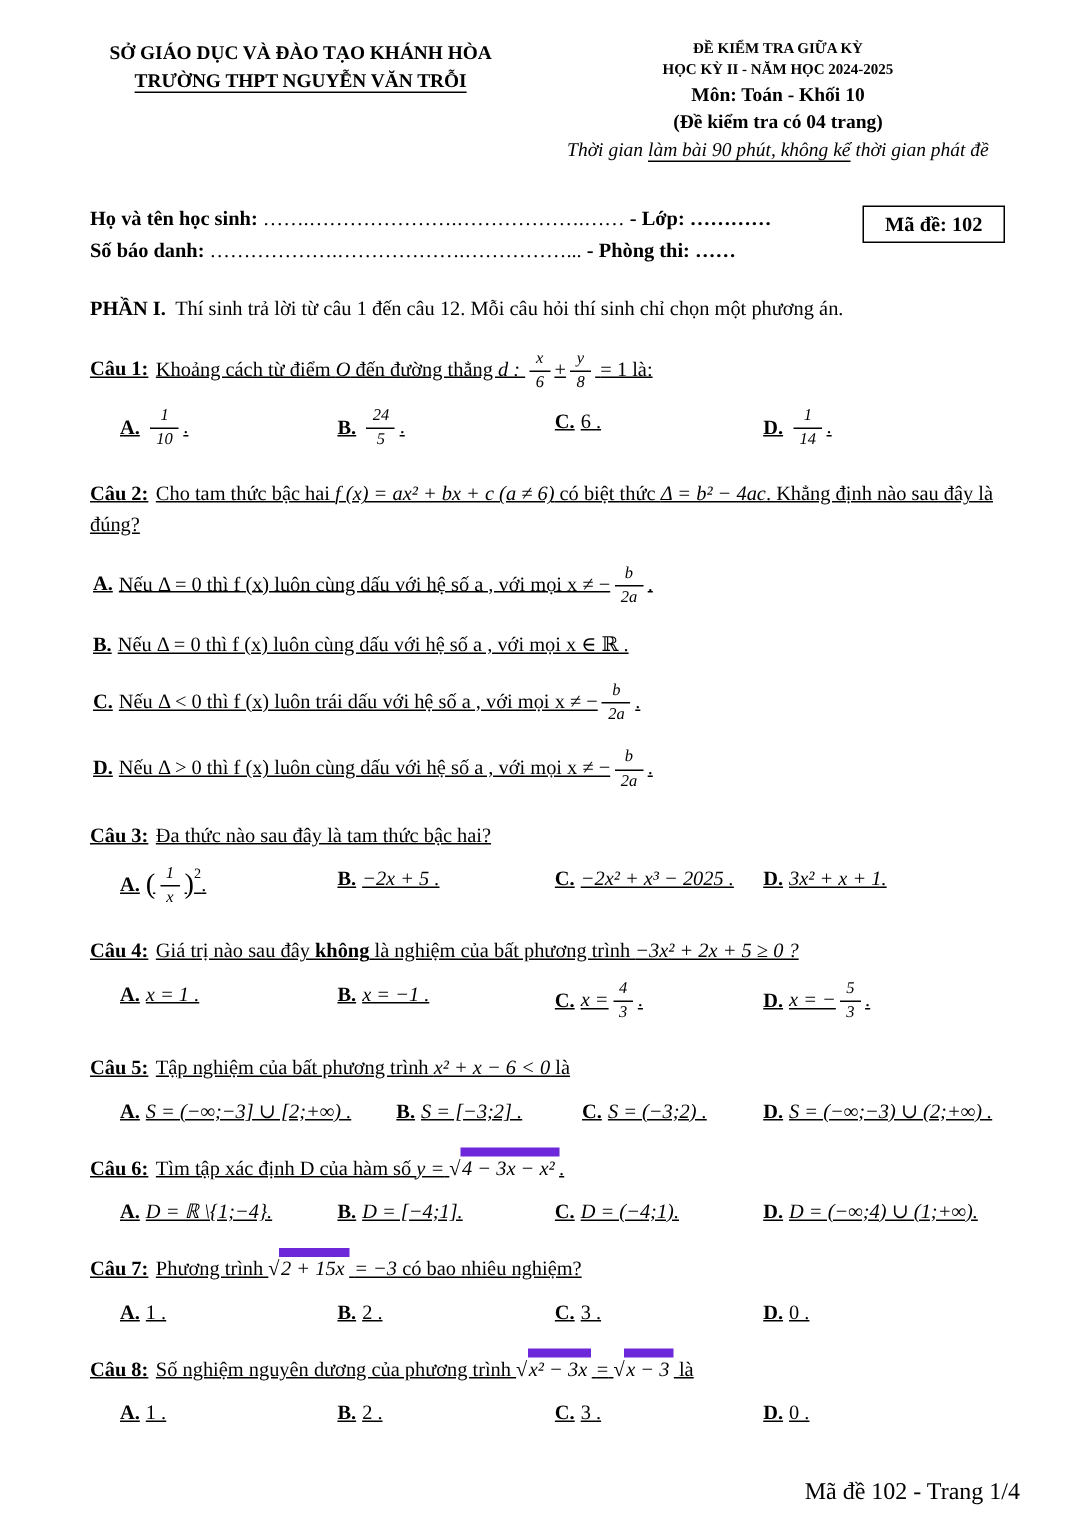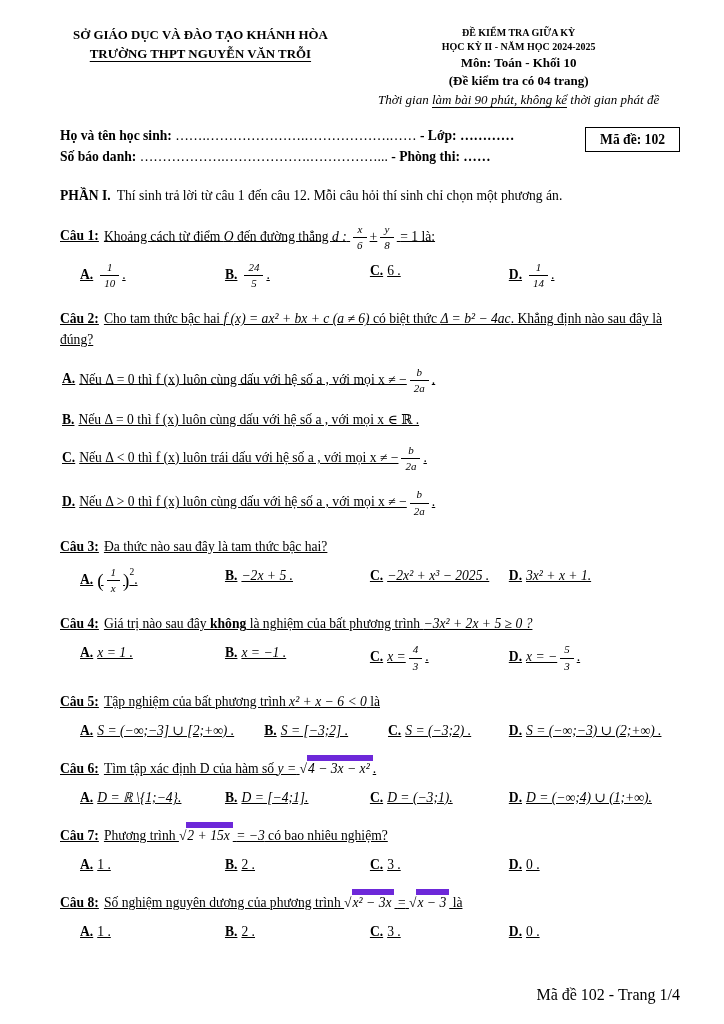--- a/index.html
+++ b/index.html
@@ -16,25 +16,25 @@
   .hdr { display: flex; justify-content: space-between; align-items: flex-start; }
   .hdr-left { width: 45%; text-align: center; font-weight: bold; font-size: 12.9px; line-height: 1.45; }
   .hdr-left .school { text-decoration: underline; text-underline-offset: 3px; }
   .hdr-right { width: 53%; text-align: center; line-height: 1.4; }
   .hdr-right .t1, .hdr-right .t2 { font-weight: bold; font-size: 10px; }
   .hdr-right .t3, .hdr-right .t4 { font-weight: bold; font-size: 13px; }
   .hdr-right .t5 { font-style: italic; font-size: 13px; margin-top: 1px; }
   .t5 .ul { text-decoration: underline; text-underline-offset: 3px; }
 
   
-  .student { margin-top: 16px; position: relative; padding-right: 158px; }
+  .student { margin-top: 26px; position: relative; padding-right: 158px; }
   .student p { margin: 2px 0; }
   .lbl { font-weight: bold; }
   .code-box {
-    position: absolute; right: 4px; top: 1px;
+    position: absolute; right: 14px; top: 1px;
     border: 1.6px solid #000; padding: 2px 14px;
     font-weight: bold; white-space: nowrap;
   }
 
   .part { margin-top: 20px; }
   .part b { margin-right: 3px; }
 
   
   .q { margin-top: 18px; text-decoration: underline; }
   .stem { line-height: 1.55; }
@@ -143,21 +143,21 @@
       <span class="opt"><b>C.</b><i class="mi">S = (−3;2) .</i></span>
       <span class="opt"><b>D.</b><i class="mi">S = (−∞;−3) ∪ (2;+∞) .</i></span>
     </div>
   </div>
 
   <div class="q">
     <p class="stem"><b class="qlabel">Câu 6:</b><span>Tìm tập xác định D của hàm số </span><i class="mi">y =</i> <span class="sqrt"><span class="rsign">√</span><span class="rad">4 − 3x − x²</span></span><span>.</span></p>
     <div class="opts">
       <span class="opt"><b>A.</b><i class="mi">D = ℝ \{1;−4}.</i></span>
       <span class="opt"><b>B.</b><i class="mi">D = [−4;1].</i></span>
-      <span class="opt"><b>C.</b><i class="mi">D = (−3;1).</i></span>
+      <span class="opt"><b>C.</b><i class="mi">D = (−4;1).</i></span>
       <span class="opt"><b>D.</b><i class="mi">D = (−∞;4) ∪ (1;+∞).</i></span>
     </div>
   </div>
 
   <div class="q">
     <p class="stem"><b class="qlabel">Câu 7:</b><span>Phương trình </span><span class="sqrt"><span class="rsign">√</span><span class="rad">2 + 15x</span></span> <i class="mi">= −3</i><span> có bao nhiêu nghiệm?</span></p>
     <div class="opts">
       <span class="opt"><b>A.</b><span>1 .</span></span>
       <span class="opt"><b>B.</b><span>2 .</span></span>
       <span class="opt"><b>C.</b><span>3 .</span></span>

